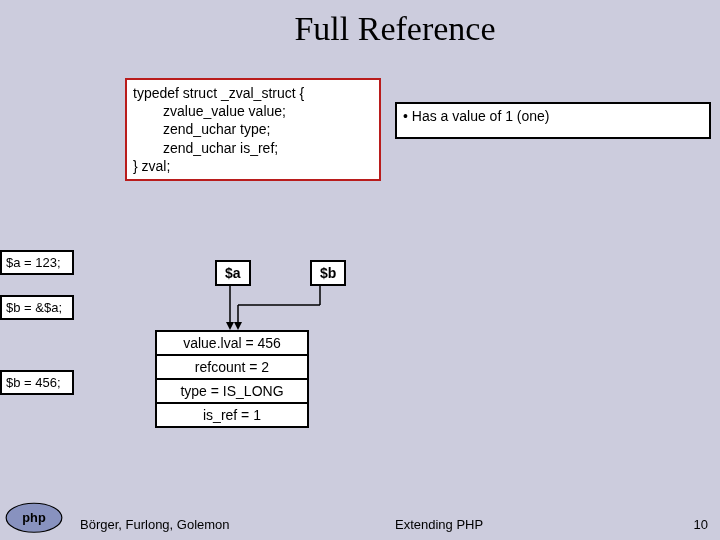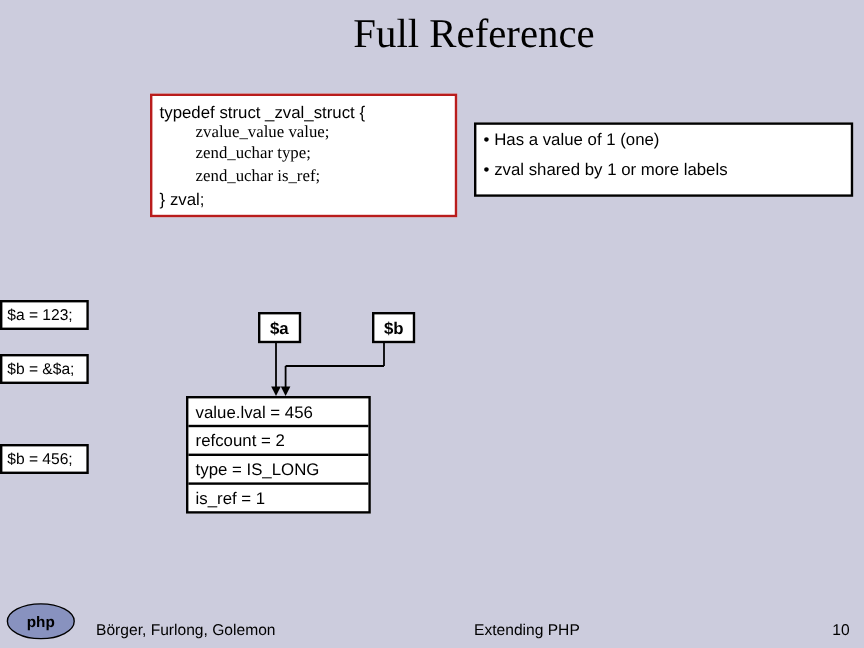--- a/index.html
+++ b/index.html
@@ -1,23 +1,23 @@
 <!DOCTYPE html>
 <html><head>
 <meta charset="utf-8">
 <style>
 body { margin:0; padding:0; font-family: Arial, sans-serif; background:#ccccdd; width:720px; height:540px; position:relative; overflow:hidden; }
 .title { font-family: "Times New Roman", serif; font-size:34px; text-align:center; padding:10px 0 15px 70px; }
 .left-col { position:absolute; left:0; top:0; width:72px; height:540px; }
 .left-box { background:#fff; border:2px solid #000; padding:3px 4px; margin:0; font-size:13px; font-weight:normal; }
 .code-box { position:absolute; left:125px; top:78px; width:240px; background:#fff; border:2px solid #b91c1c; padding:4px 6px; font-size:14px; line-height:1.3; font-family: Arial, sans-serif; }
-.code-box .ind { padding-left:30px;font-family:Liberation Serif, serif; }
+.code-box .ind { padding-left:30px; }
 .notes-box { position:absolute; left:395px; top:78px; width:300px; background:#fff; border:2px solid #000; padding:4px 6px; font-size:14px; line-height:1.2;margin-top:24px; }
 .var-box { position:absolute; background:#fff; border:2px solid #000; padding:3px 8px; font-size:14px; font-weight:bold; }
-.struct-box { position:absolute; left:155px; top:330px; width:150px; background:#fff; border:2px solid #000; font-size:14px; }
+.struct-box { position:absolute; left:155px; top:330px; width:150px; background:#fff; border:2px solid #000; font-size:14px;text-align:center; }
 .struct-box div { border-bottom:2px solid #000; padding:3px 6px; }
 .struct-box div:last-child { border-bottom:none; }
 svg.arrow { position:absolute; }
 .logo { position:absolute; left:5px; bottom:6px; width:58px; height:32px; }
 .footer { position:absolute; bottom:8px; font-size:13px; }
 .footer.l { left:80px;margin-top:22px; }
 .footer.c { left:395px; }
 .footer.r { right:12px; }
 </style>
 </head>
@@ -34,21 +34,20 @@
 <div class="code-box">
   <div>typedef struct _zval_struct {</div>
   <div class="ind">zvalue_value value;</div>
   <div class="ind">zend_uchar type;</div>
   <div class="ind">zend_uchar is_ref;</div>
   <div>} zval;</div>
 </div>
 
 <div class="notes-box">
   <div style="margin-bottom:8px">• Has a value of 1 (one)</div>
-  <div style="margin-bottom:8px">• zval shared by 1 or more labels</div>
 </div>
 
 <div class="var-box" style="left:215px;top:260px">$a</div>
 <div class="var-box" style="left:310px;top:260px">$b</div>
 
 <svg class="arrow" style="left:223px;top:285px" width="14" height="45">
   <line x1="7" y1="0" x2="7" y2="40" stroke="#000" stroke-width="1.5"></line>
   <polygon points="7,45 3,37 11,37" fill="#000"></polygon>
 </svg>
 <svg class="arrow" style="left:230px;top:285px" width="100" height="45">

